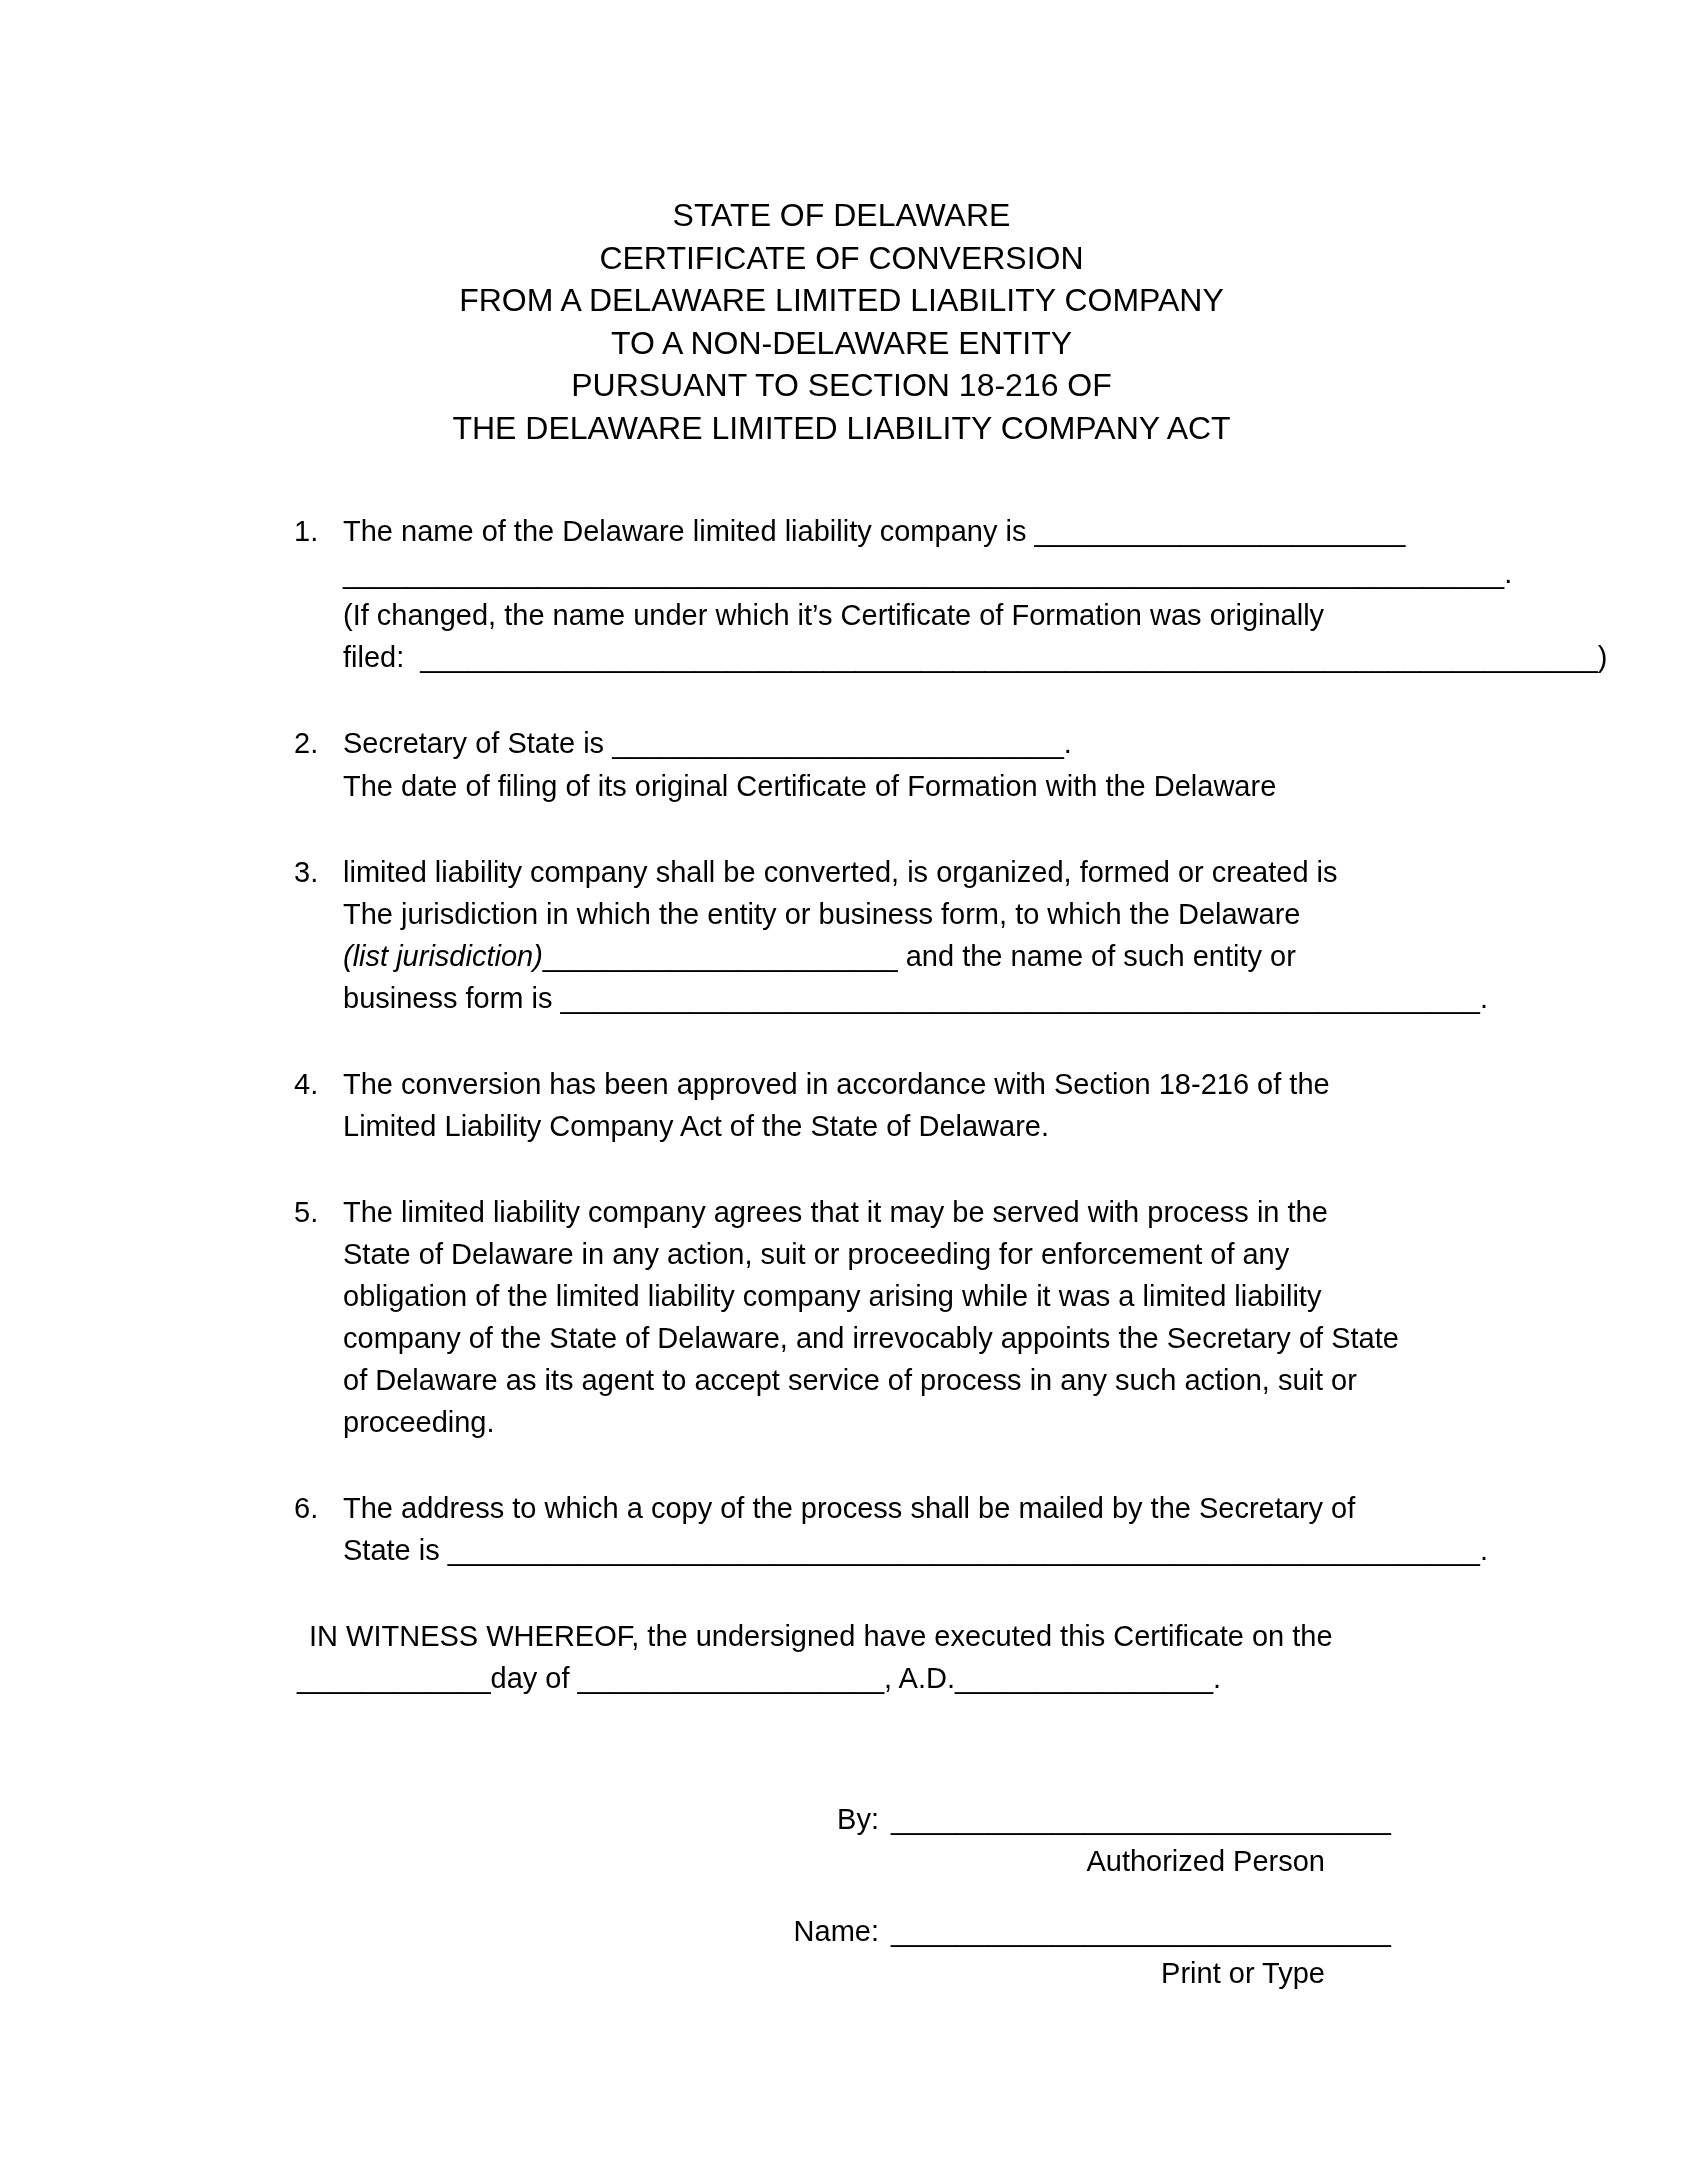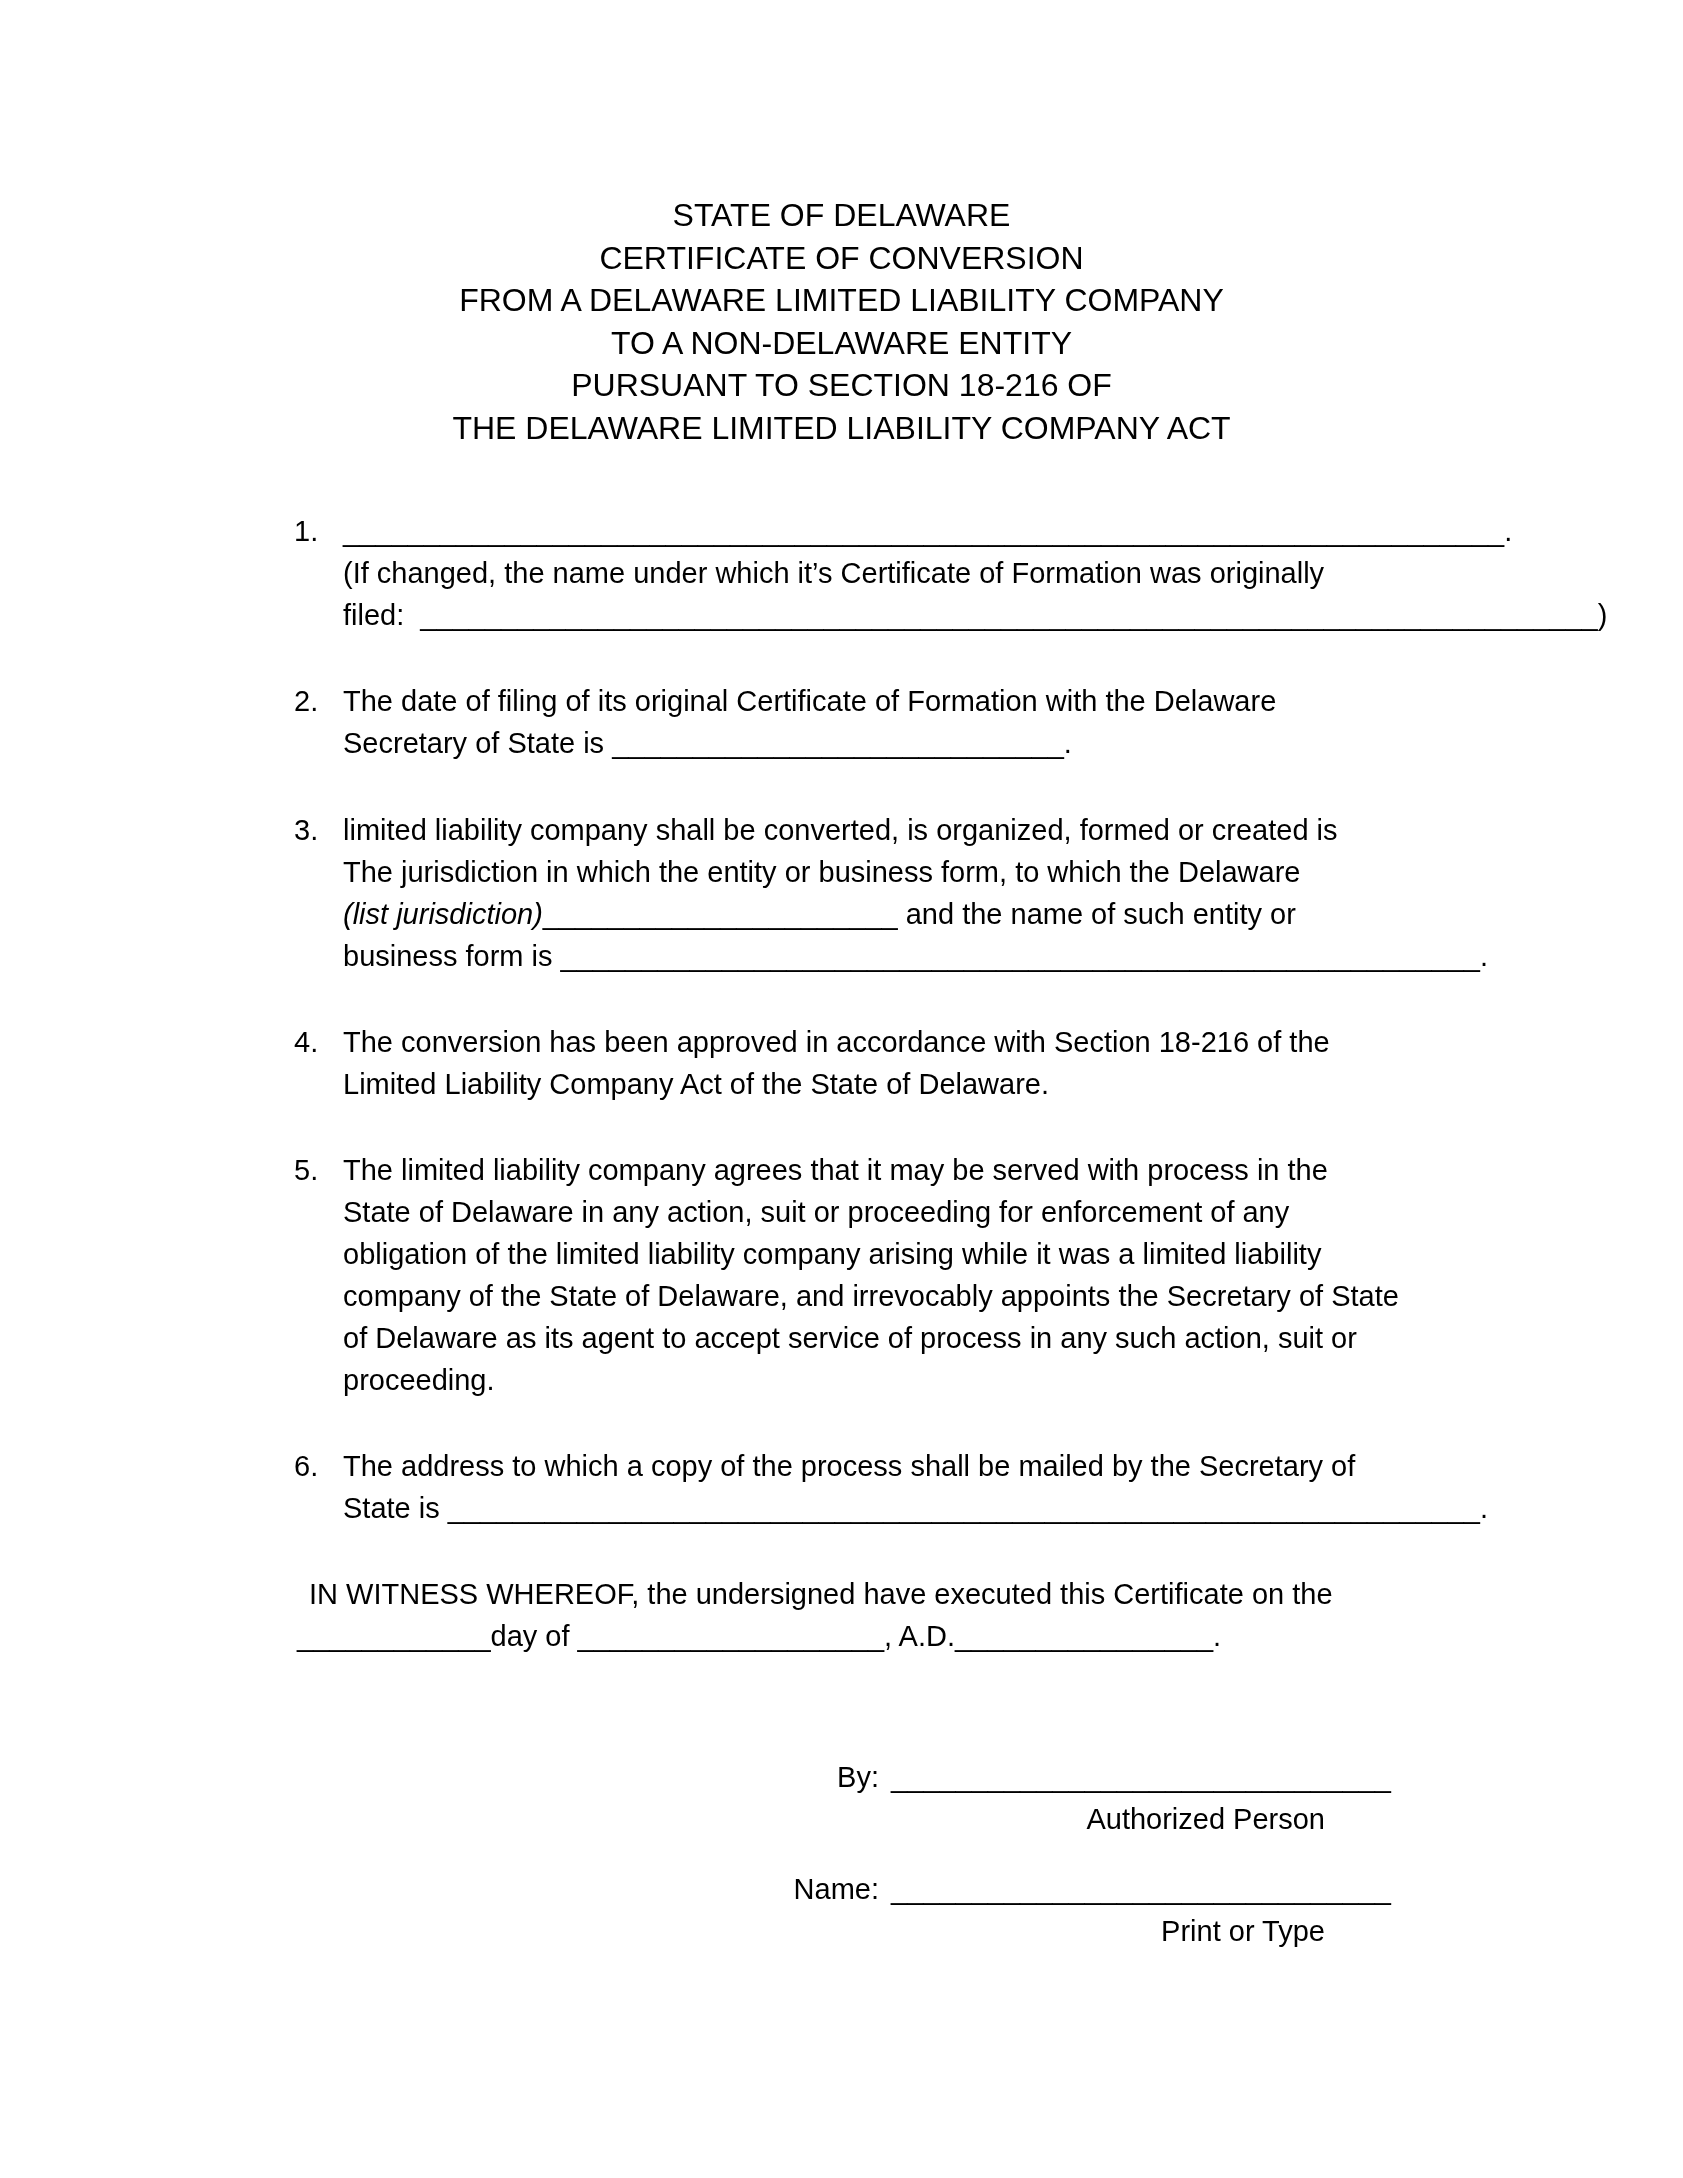--- a/index.html
+++ b/index.html
@@ -67,30 +67,31 @@
       <div class="line"><span>FROM A DELAWARE LIMITED LIABILITY COMPANY</span></div>
       <div class="line"><span>TO A NON-DELAWARE ENTITY</span></div>
       <div class="line"><span>PURSUANT TO SECTION 18-216 OF</span></div>
       <div class="line"><span>THE DELAWARE LIMITED LIABILITY COMPANY ACT</span></div>
     </header>
 
   <main class="items">
       <div class="item">
         <div class="item-num">1.</div>
         <div class="item-body">
+          <div class="line"><span>The name of the Delaware limited liability company is _______________________</span></div>
           <div class="line"><span>________________________________________________________________________.</span></div>
           <div class="line"><span>(If changed, the name under which it’s Certificate of Formation was originally</span></div>
           <div class="line"><span>filed:  _________________________________________________________________________)</span></div>
         </div>
       </div>
       <div class="item">
         <div class="item-num">2.</div>
         <div class="item-body">
+          <div class="line"><span>Secretary of State is ____________________________.</span></div>
           <div class="line"><span>The date of filing of its original Certificate of Formation with the Delaware</span></div>
-          <div class="line"><span>Secretary of State is ____________________________.</span></div>
         </div>
       </div>
       <div class="item">
         <div class="item-num">3.</div>
         <div class="item-body">
           <div class="line"><span>limited liability company shall be converted, is organized, formed or created is</span></div>
           <div class="line"><span>The jurisdiction in which the entity or business form, to which the Delaware</span></div>
           <div class="line"><span class="italic">(list jurisdiction)</span><span>______________________ and the name of such entity or</span></div>
           <div class="line"><span>business form is _________________________________________________________.</span></div>
         </div>

